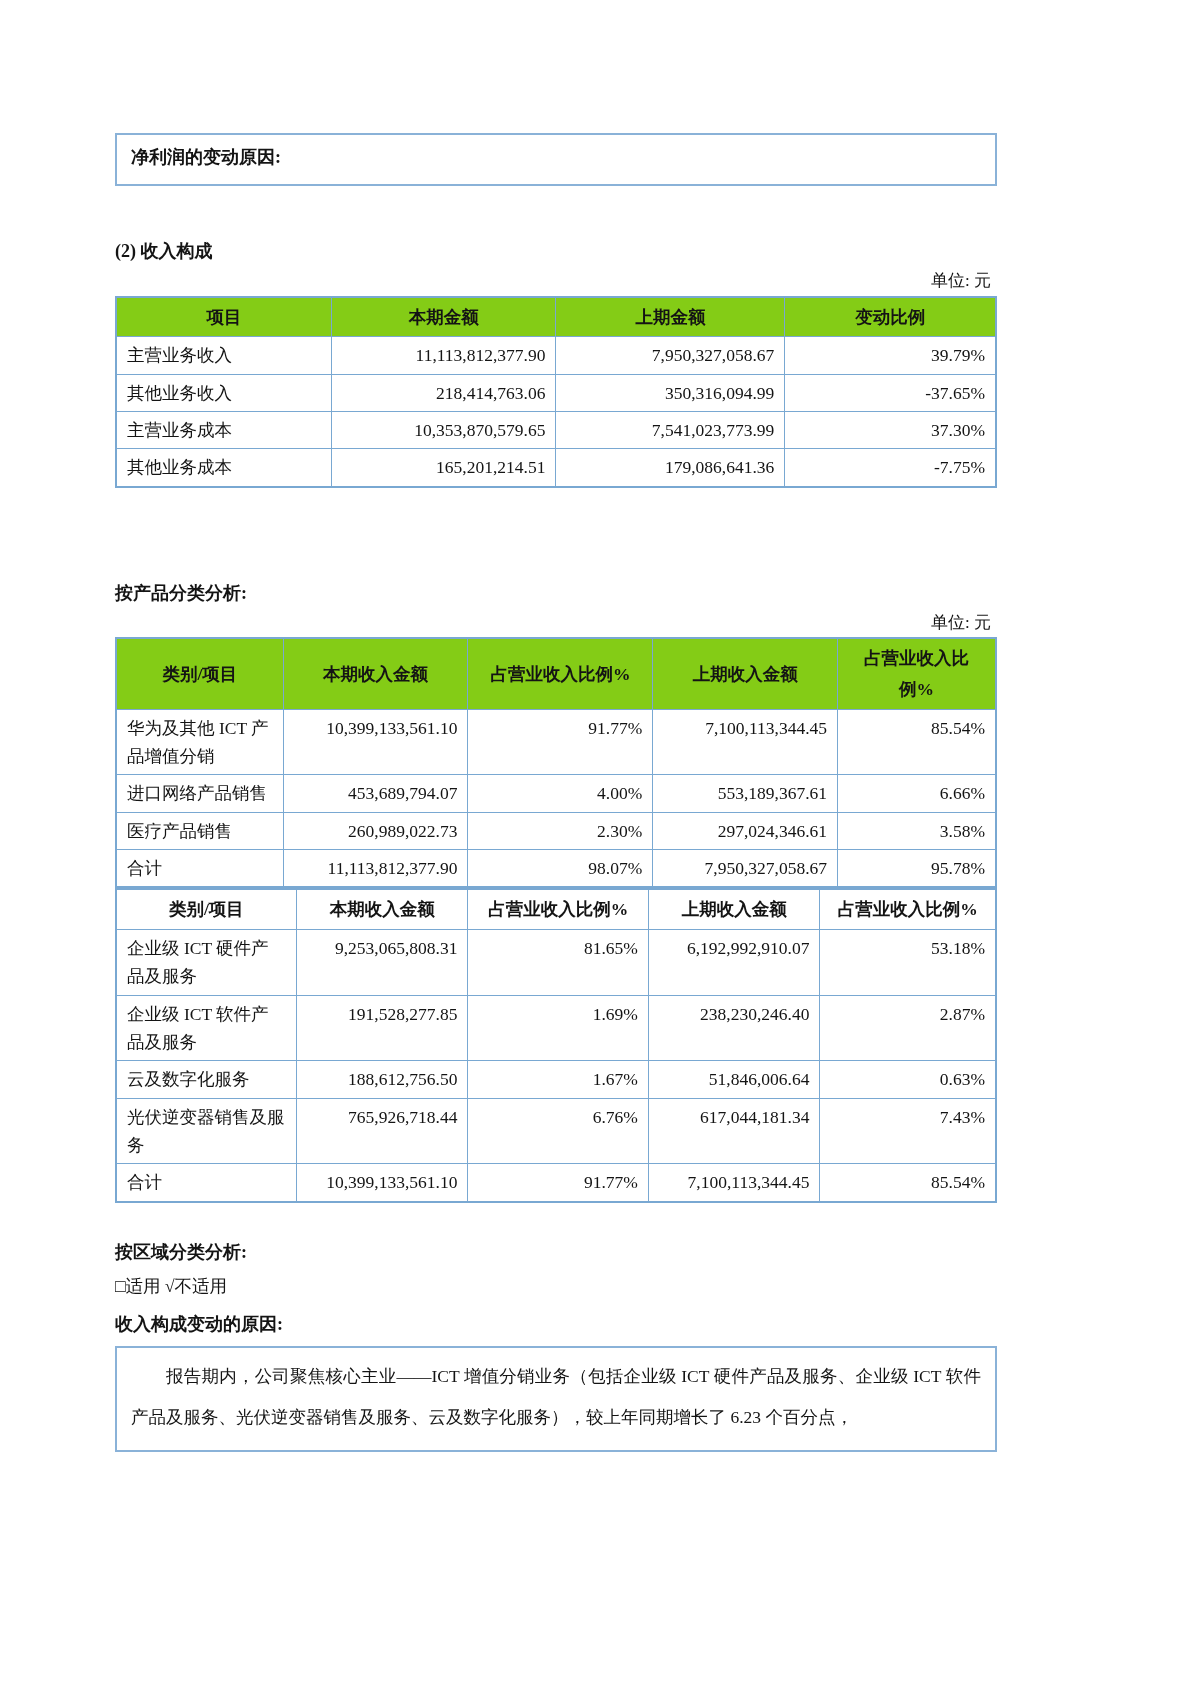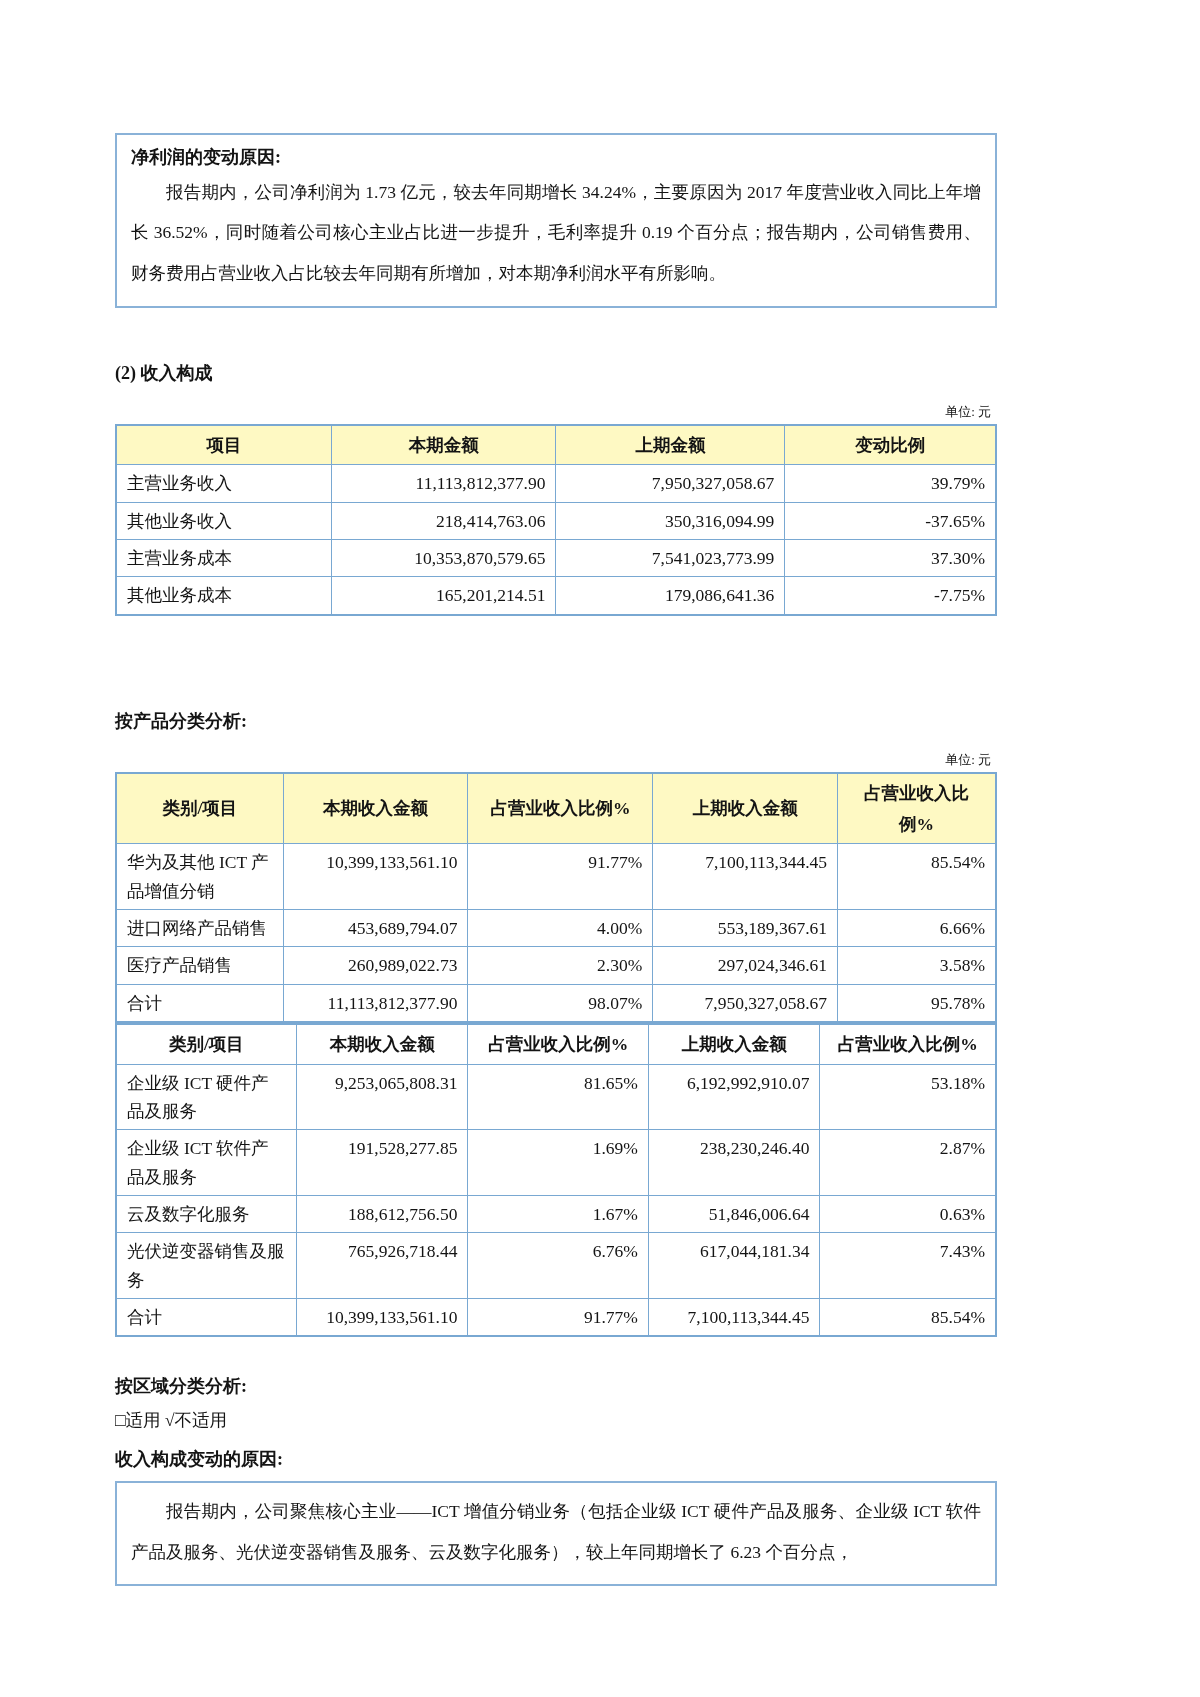--- a/index.html
+++ b/index.html
@@ -41,22 +41,22 @@
     font-weight:bold;
     line-height:1.5;
   }
   .h-income  { margin-top:52px; }
   .h-product { margin-top:92px; }
   .h-ict     { margin-top:40px; margin-bottom:4px; }
   .h-region  { margin-top:36px; }
   .h-reason  { margin:2px 0 8px 0; }
   .unit-label {
     text-align:right;
-    font-size:13px;
-    margin:16px 6px 3px 0;
+    font-size:17px;
+    margin:4px 6px 3px 0;
     line-height:1.4;
   }
   .applicability {
     font-size:17.5px;
     margin:6px 0 10px 0;
     line-height:1.7;
   }
   
   table.data-table {
     width:100%;
@@ -70,42 +70,41 @@
     border:1px solid #79a8d2;
     padding:4px 10px;
     box-sizing:border-box;
   }
   table.data-table th {
     font-weight:bold;
     text-align:center;
     vertical-align:middle;
     line-height:1.75;
   }
-  table.gray-head th { background:#fef9c3; }
+  table.gray-head th { background:#84cc16; }
   table.data-table td {
     vertical-align:top;
     line-height:1.62;
   }
   td.label { text-align:left; }
   td.num   { text-align:right;margin-left:8px; }
   .wrap-header span {
     display:inline-block;
     max-width:6.4em;
     text-align:center;
   }
 </style>
 </head>
 <body>
 
 <div class="page">
   <div class="content">
 
     <section class="info-box box-first">
       <div class="box-title">净利润的变动原因:</div>
-      <p class="box-body">报告期内，公司净利润为 1.73 亿元，较去年同期增长 34.24%，主要原因为 2017 年度营业收入同比上年增长 36.52%，同时随着公司核心主业占比进一步提升，毛利率提升 0.19 个百分点；报告期内，公司销售费用、财务费用占营业收入占比较去年同期有所增加，对本期净利润水平有所影响。</p>
     </section>
 
     <h2 class="section-heading h-income">(2) 收入构成</h2>
     <div class="unit-label">单位: 元</div>
 
     <table class="data-table gray-head">
       <colgroup>
           <col style="width:24.5%">
           <col style="width:25.5%">
           <col style="width:26%">

